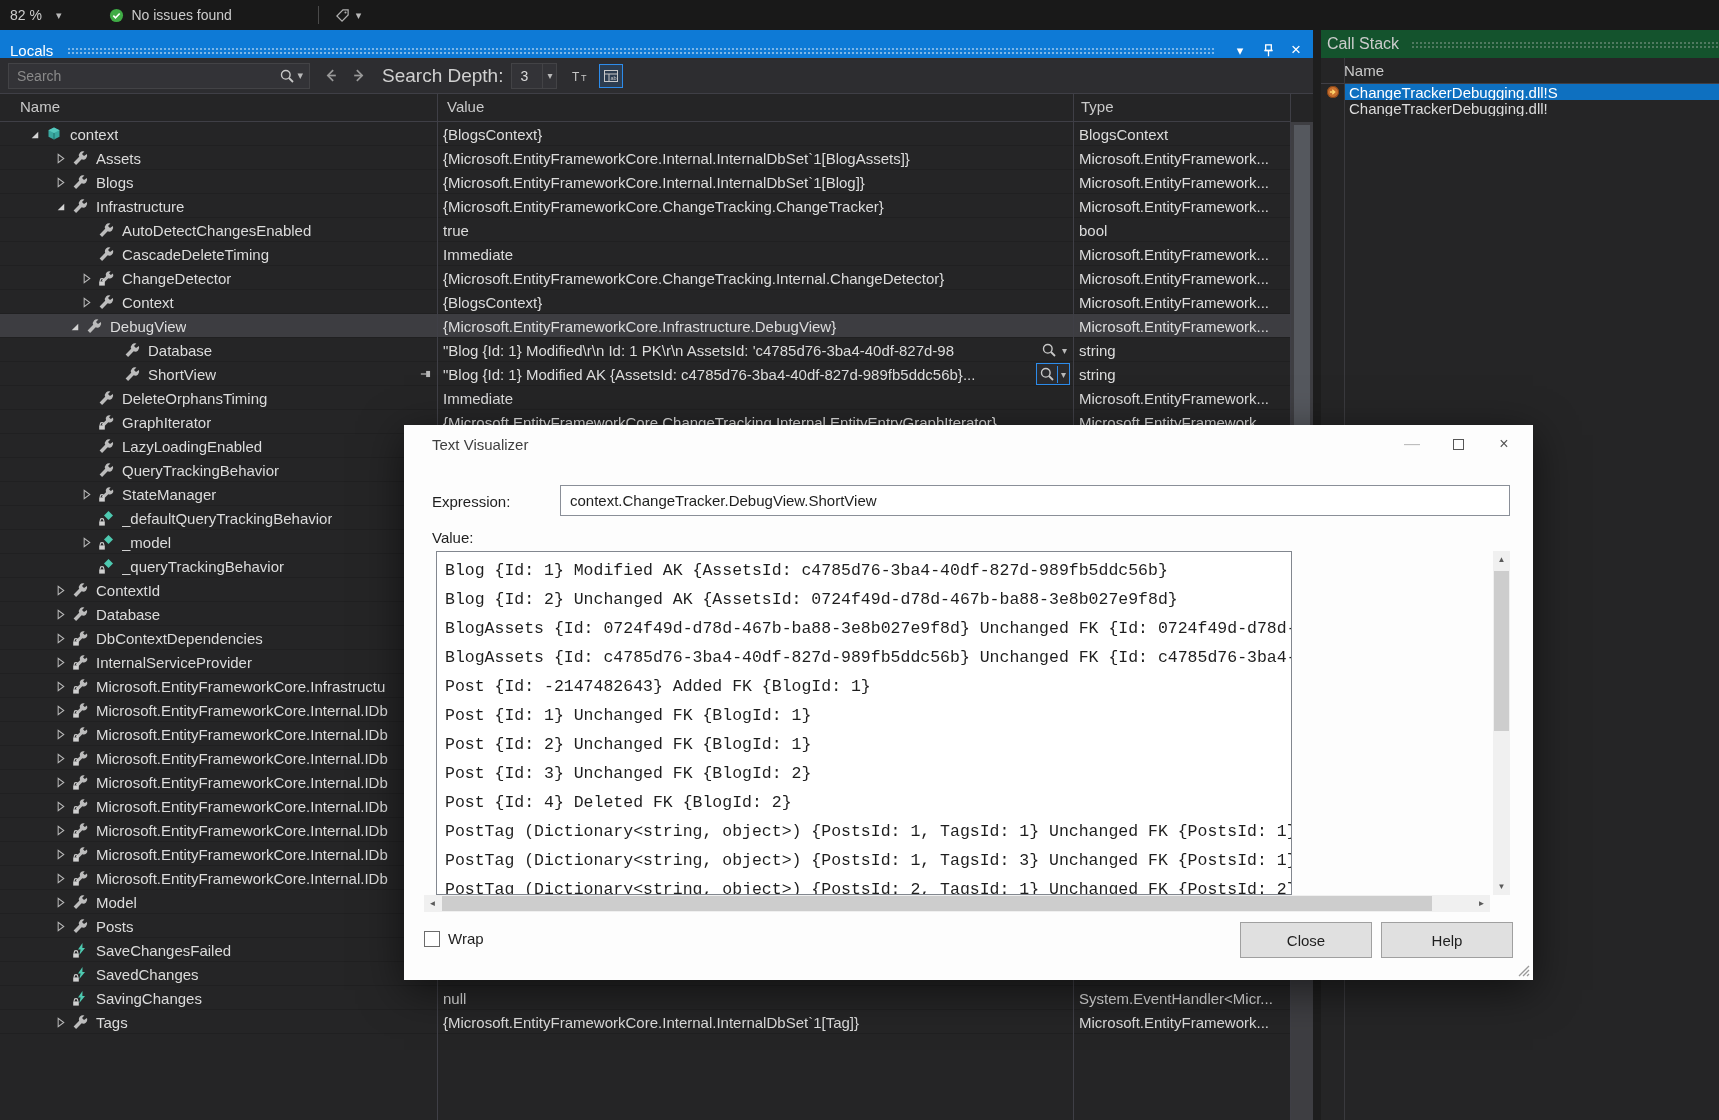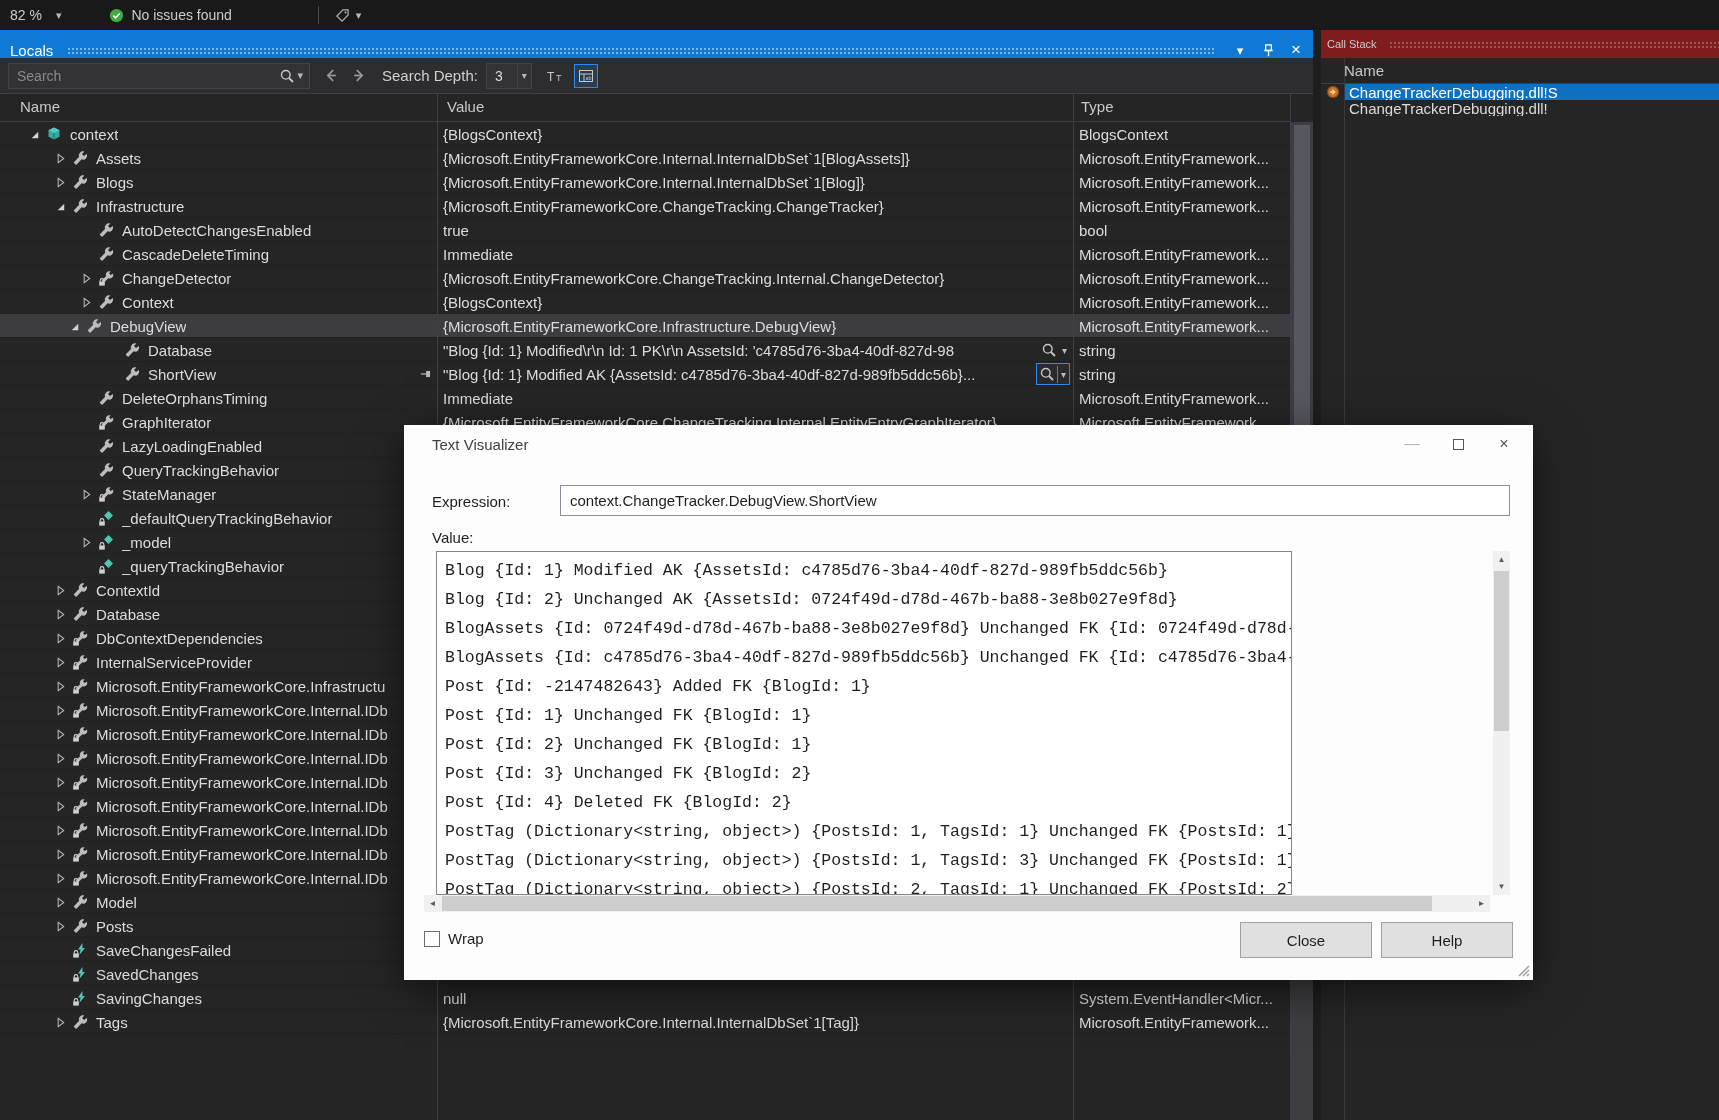--- a/index.html
+++ b/index.html
@@ -21,21 +21,21 @@
   .dots{flex:1;height:9px;margin:0 14px;background-image:radial-gradient(rgba(255,255,255,.45) 1.1px,transparent 1.2px);background-size:4px 4px;background-position:0 1px}
   .wicon{width:22px;text-align:center;margin-right:6px;font-size:13px;color:#fff;display:inline-flex;justify-content:center;align-items:center}
   .wicon.x{font-size:17px}
 
   .searchrow{position:absolute;left:0;top:28px;width:100%;height:36px;background:#2d2d30;border-bottom:1px solid #3f3f46;display:flex;align-items:center}
   .searchbox{margin-left:8px;width:302px;height:26px;background:#333337;border:1px solid #434346;display:flex;align-items:center}
   .searchbox input{flex:1;background:transparent;border:none;outline:none;color:#dcdcdc;font-size:14px;padding:0 8px;font-family:"Liberation Sans",sans-serif}
   .searchbox input::placeholder{color:#8a8a8a}
   .searchbox .caret{margin:0 6px 0 2px}
   .navarrow{margin-left:12px;display:inline-flex}
-  .depthlabel{margin-left:14px;color:#d0d0d0;font-size:15px}
+  .depthlabel{margin-left:14px;color:#d0d0d0;font-size:19px}
   .spinner{margin-left:8px;width:46px;height:26px;background:#333337;border:1px solid #434346;display:flex;align-items:center;color:#dcdcdc;font-size:14px}
   .spinner span:first-child{flex:1;padding-left:8px}
   .spincaret{border-left:1px solid #434346;height:100%;display:flex;align-items:center;padding:0 4px;font-size:10px;color:#b9b9b9}
   .toolicon{margin-left:14px;display:inline-flex;align-items:center;justify-content:center}
   .toolicon.gridsel{border:1px solid #2d8ceb;background:rgba(45,140,235,.18);padding:3px;margin-left:10px}
 
   .gridheader{position:absolute;left:0;top:64px;width:1290px;height:28px;background:#252526;border-bottom:1px solid #3f3f46;color:#c9c9c9;font-size:15px}
   .gridheader span{position:absolute;top:4px}
   .h-name{left:20px}.h-value{left:447px}.h-type{left:1081px}
   .colsep{position:absolute;top:64px;bottom:0;width:1px;background:#3f3f46}
@@ -57,21 +57,21 @@
   .maggrp{position:absolute;right:3px;top:1px;bottom:1px;display:none;align-items:center}
   .mag-plain .maggrp,.mag-active .maggrp{display:inline-flex}
   .magbox{display:inline-flex;align-items:center;padding:1px 2px}
   .magcaret{font-size:10px;color:#b9b9b9;padding:3px 3px}
   .mag-active .maggrp{border:1px solid #2d8ceb;background:#2b2b2e}
   .mag-active .magcaret{border-left:1px solid #2d8ceb}
   .ctype{width:247px;flex:none;overflow:hidden;padding:0 6px}
 
   
   .callstack{position:absolute;left:1321px;top:30px;width:398px;height:1090px;background:#252526}
-  .cstitle{height:28px;display:flex;align-items:center;color:#cccccc;font-size:11px;background:#7f1d1d}
+  .cstitle{height:28px;display:flex;align-items:center;color:#cccccc;font-size:16px;background:#14532d}
   .cstitle span:first-child{margin-left:6px}
   .csdots{background-image:radial-gradient(rgba(204,204,204,.32) 1.1px,transparent 1.2px);background-size:4px 4px;margin:0 0 0 12px}
   .csheader{height:26px;display:flex;align-items:center;color:#c9c9c9;font-size:15px;border-bottom:1px solid #3f3f46}
   .csgut{width:23px;flex:none}
   .csline{position:absolute;left:23px;top:28px;bottom:0;width:1px;background:#3a3a3e}
   .csrow{height:16px;display:flex;align-items:stretch;font-size:15px;color:#dcdcdc}
   .csrow .gut{width:23px;flex:none;display:flex;align-items:center;justify-content:center}
   .csrow .lbl{flex:1;display:flex;align-items:center;padding-left:5px;overflow:hidden;white-space:nowrap}
   .csrow.sel .lbl{background:#0e70c0;color:#ffffff}
 

